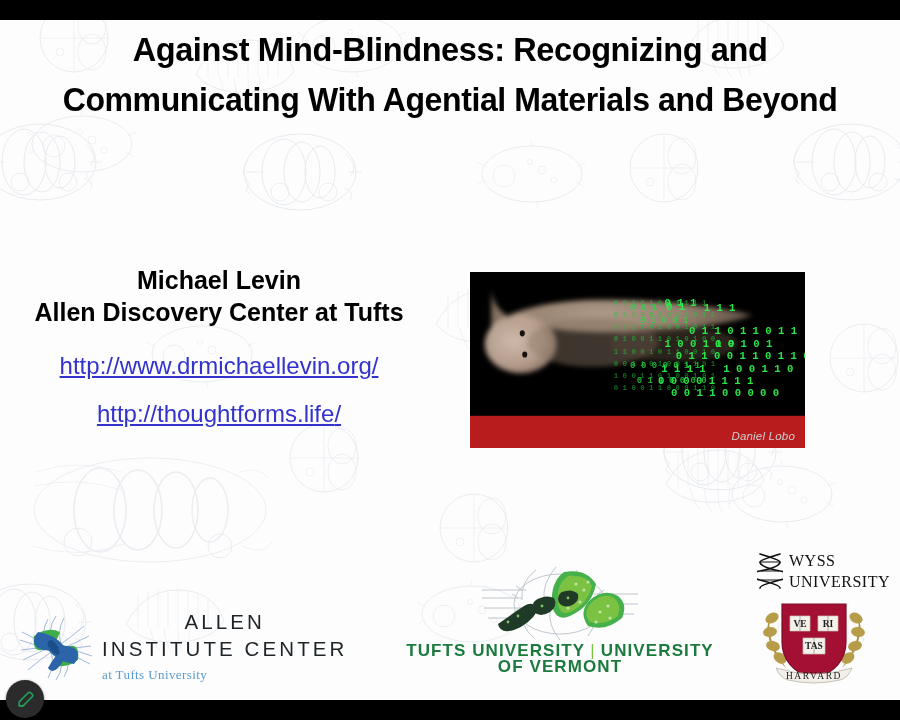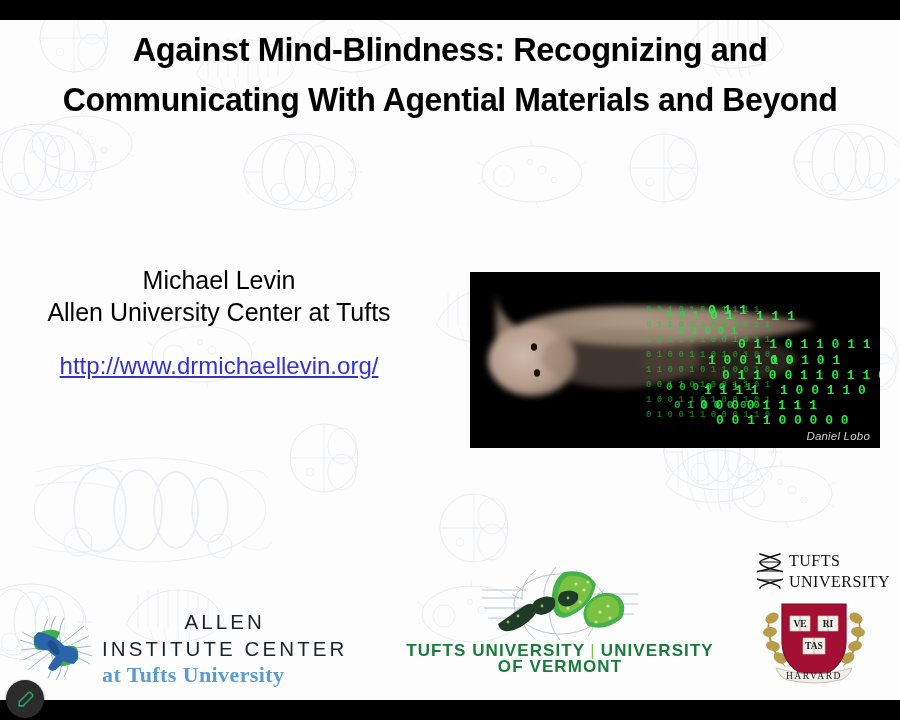--- a/index.html
+++ b/index.html
@@ -41,33 +41,33 @@
     white-space:nowrap;
     transform:scaleX(.985);
   }
   #title-line-2 { font-size:32.5px; }
 
   
   #author-block {
     position:absolute; left:14px; top:244px; width:410px; text-align:center;
   }
   .author-name, .author-affiliation {
-    font-size:25px; line-height:32px; color:#000; font-weight:400;
+    font-size:25px; line-height:32px; color:#000; font-weight:700;
   }
   #link-list { margin-top:26px; }
   .slide-link {
     display:block; font-size:24px; line-height:24px;
     color:#3333cc; text-decoration:underline;
     text-underline-offset:2px; margin-bottom:24px; cursor:pointer;
   }
   .slide-link .link-slash { color:#3333cc; }
 
   
   #worm-figure {
-    position:absolute; left:470px; top:252px; width:410px; height:176px;
+    position:absolute; left:470px; top:252px; width:335px; height:176px;
     background:#b91c1c; overflow:hidden;
   }
   #worm-figure-canvas { position:absolute; inset:0; }
   #worm-credit {
     position:absolute; right:10px; bottom:6px;
     font-size:11.5px; font-style:italic; color:#cfcfcf;
     letter-spacing:.2px;
   }
 
   
@@ -76,21 +76,21 @@
   #allen-logo { position:absolute; left:18px; bottom:8px; width:360px; height:88px; }
   #allen-mark { position:absolute; left:0; top:6px; width:76px; height:76px; }
   #allen-wordmark { position:absolute; left:84px; top:4px; }
   .allen-line1, .allen-line2 {
     font-size:20.5px; letter-spacing:3.1px; color:#1d2327; line-height:27px;
     font-weight:400;
     text-align:center;
   }
   .allen-line3 {
     font-family:"Liberation Serif", serif;
-    font-size:22px; color:#5b9bd0; line-height:25px; letter-spacing:.4px;font-weight:bold;
+    font-size:13px; color:#5b9bd0; line-height:25px; letter-spacing:.4px;
   }
 
   #cdo-logo { position:absolute; left:395px; bottom:16px; width:330px; height:120px; text-align:center; }
   #cdo-mark { width:168px; height:78px; margin:0 auto; display:block; }
   .cdo-title {
     font-size:19.5px; font-weight:700; color:#1b7a3d; line-height:24px;
     letter-spacing:-0.2px; margin-top:1px;
   }
   .cdo-sub {
     font-size:17px; font-weight:700; color:#1b7a3d; letter-spacing:1.1px;
@@ -200,24 +200,25 @@
       </svg>
     </div>
 
     <div id="title-block">
       <div class="title-line" id="title-line-1">Against Mind-Blindness: Recognizing and</div>
       <div class="title-line" id="title-line-2">Communicating With Agential Materials and Beyond</div>
     </div>
 
     <div id="author-block">
       <div class="author-name">Michael Levin</div>
-      <div class="author-affiliation">Allen University Center at Tufts</div>
+      <div class="author-affiliation">Allen Discovery Center at Tufts</div>
 
       <div id="link-list">
         <span class="slide-link"><span>http://www.drmichaellevin.org</span><span class="link-slash">/</span></span>
+        <span class="slide-link"><span>http://thoughtforms.life</span><span class="link-slash">/</span></span>
       </div>
     </div>
 
     <div id="worm-figure">
       <svg id="worm-figure-canvas" viewBox="0 0 410 176" preserveAspectRatio="none" aria-hidden="true">
         <defs>
           <radialGradient id="wormBody" cx="42%" cy="45%" r="68%">
             <stop offset="0%" stop-color="#b4a08d"></stop>
             <stop offset="45%" stop-color="#9d8874"></stop>
             <stop offset="78%" stop-color="#6d5c4e"></stop>
@@ -353,21 +354,21 @@
         <svg id="wyss-mark" viewBox="0 0 26 40" aria-hidden="true">
           <g fill="none" stroke="#111" stroke-width="1.7" stroke-linecap="round">
             <path d="M3 3 q20 6 20 8 q0 5 -20 9 q-20 4 0 9 q20 5 20 8"></path>
             <path d="M23 3 q-20 6 -20 8 q0 5 20 9 q20 4 0 9 q-20 5 -20 8"></path>
           </g>
           <g stroke="#111" stroke-width="1.1">
             <path d="M4 11 h18 M4 20 h18 M4 29 h18"></path>
           </g>
         </svg>
         <div id="wyss-wordmark">
-          <div class="wyss-line">TUFTS</div>
+          <div class="wyss-line">WYSS</div>
           <div class="wyss-line">UNIVERSITY</div>
         </div>
       </div>
 
       <div id="harvard-logo">
         <svg viewBox="0 0 104 94" aria-hidden="true">
           <g fill="#a89040">
             <path d="M10 18 q-8 14 -2 30 q5 16 16 26 q-14 -20 -16 -34 q-2 -14 2 -22 z"></path>
             <path d="M94 18 q8 14 2 30 q-5 16 -16 26 q14 -20 16 -34 q2 -14 -2 -22 z"></path>
             <g fill="#b79c49">

